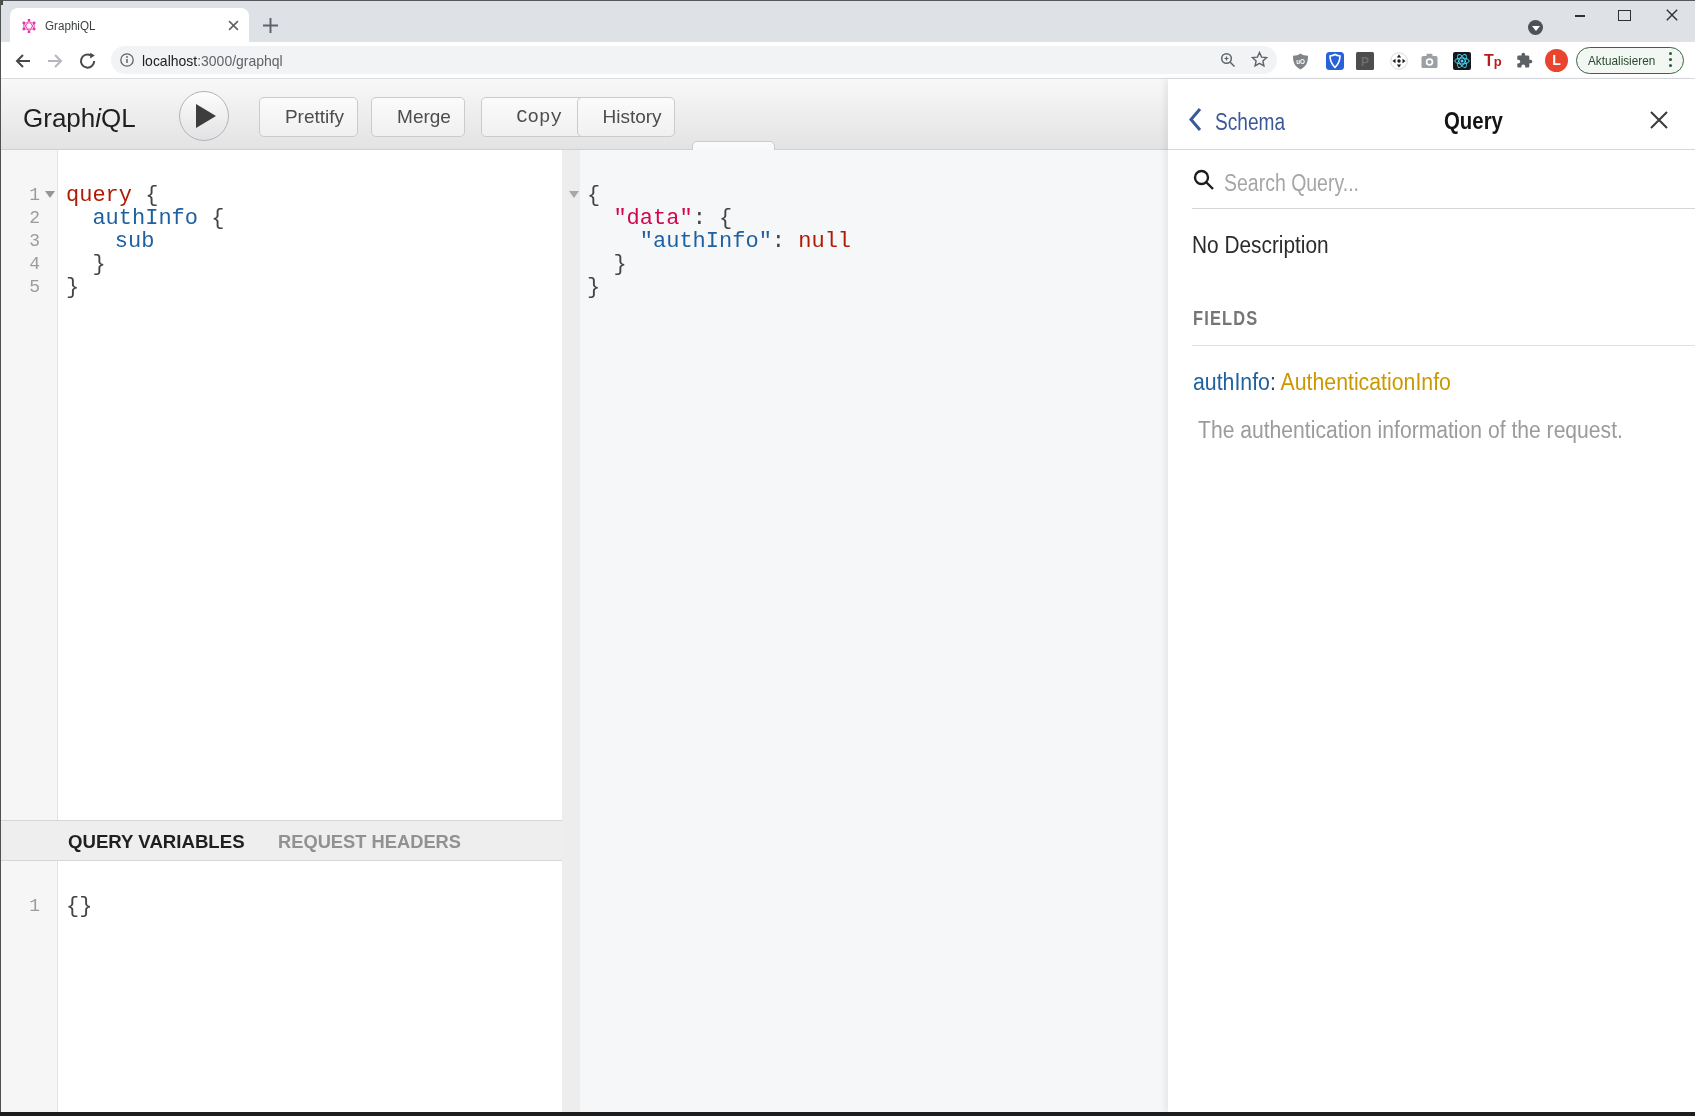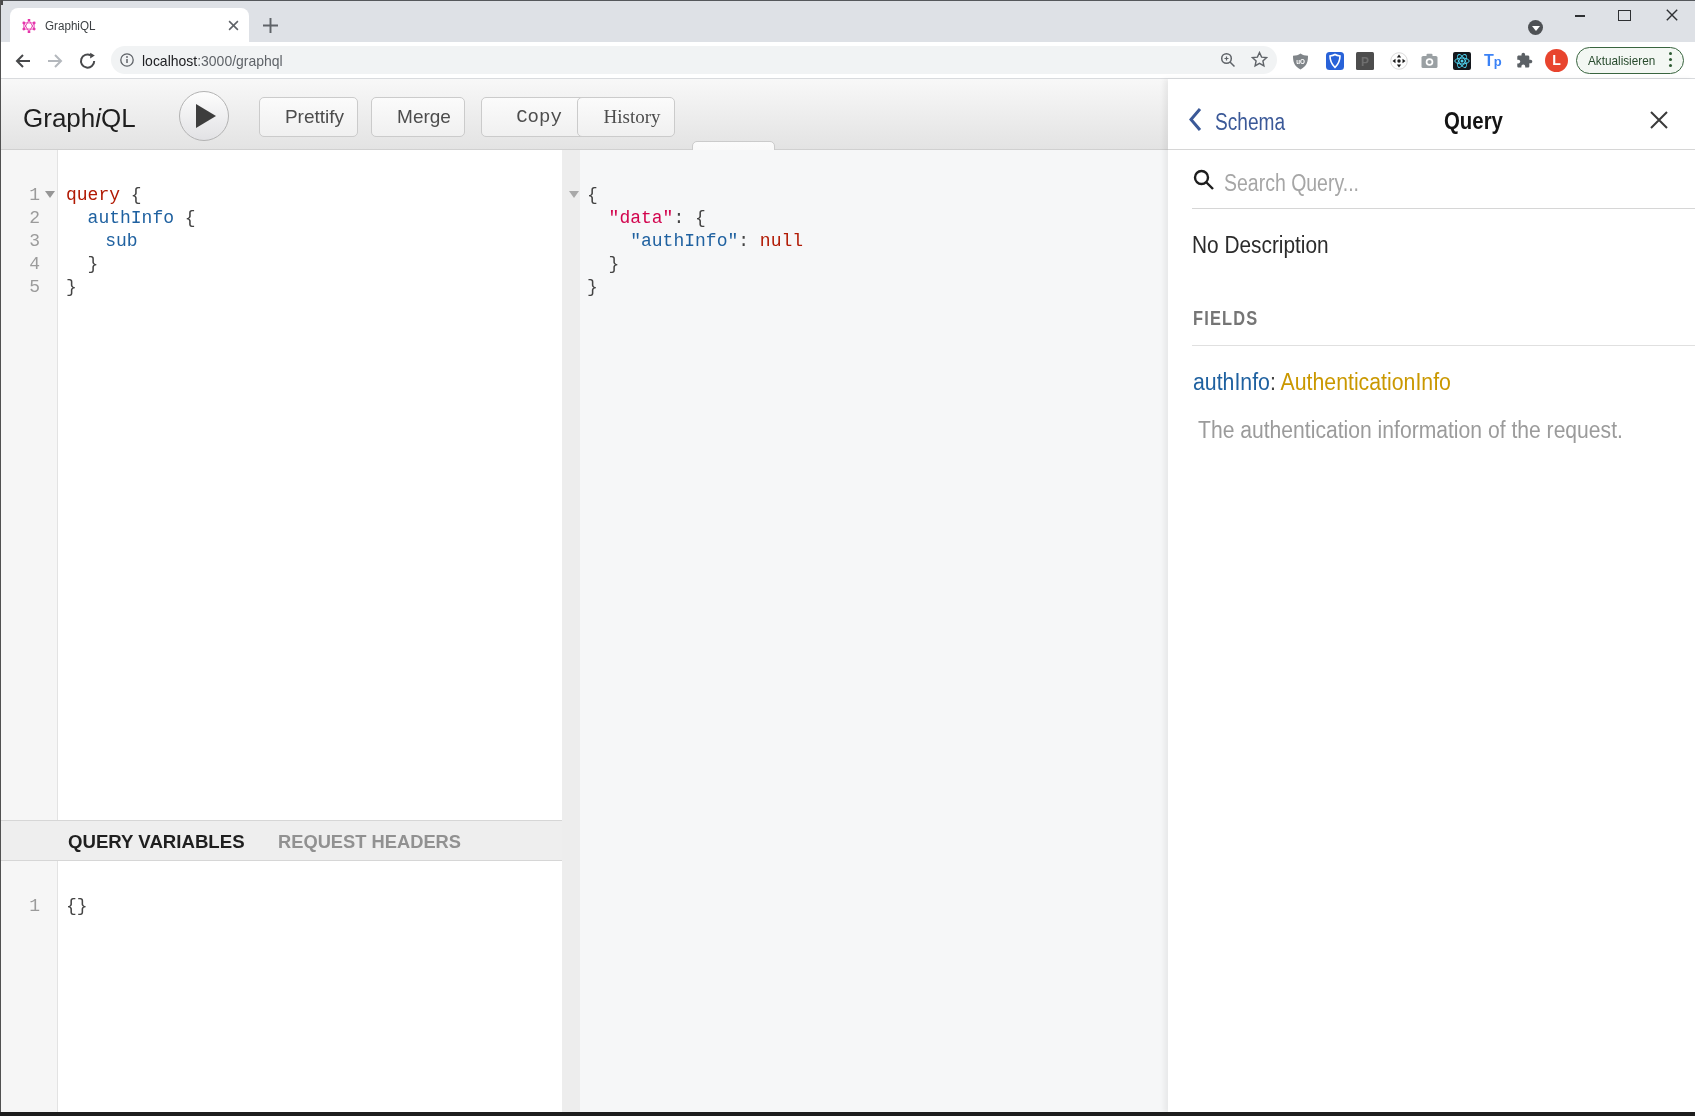--- a/index.html
+++ b/index.html
@@ -116,58 +116,58 @@
   <svg class="abs" style="left:1453px;top:52px" width="18" height="18" viewBox="0 0 18 18">
     <rect x="0" y="0" width="18" height="18" rx="2" fill="#15181d"></rect>
     <g stroke="#4fd3f0" stroke-width="1" fill="none">
       <ellipse cx="9" cy="9" rx="7.2" ry="3"></ellipse>
       <ellipse cx="9" cy="9" rx="7.2" ry="3" transform="rotate(60 9 9)"></ellipse>
       <ellipse cx="9" cy="9" rx="7.2" ry="3" transform="rotate(120 9 9)"></ellipse>
     </g>
     <circle cx="9" cy="9" r="1.5" fill="#4fd3f0"></circle>
   </svg>
 
-  <div class="abs" style="left:1484px;top:52px;font-size:16px;font-weight:bold;color:#3b82f6;">T<span style="font-size:13px;">p</span></div>
+  <div class="abs" style="left:1484px;top:52px;font-size:16px;font-weight:bold;color:#b91c1c;">T<span style="font-size:13px;">p</span></div>
 
   <svg class="abs" style="left:1516px;top:52px" width="17" height="17" viewBox="0 0 24 24">
     <path d="M20.5 11h-1.7V7c0-1.1-.9-2-2-2h-4V3.5 C12.8 2.1 11.7 1 10.3 1 8.9 1 7.8 2.1 7.8 3.5 V5h-4 C2.7 5 1.8 5.9 1.8 7 v3.8 h1.5 C4.8 10.8 6 12 6 13.5 6 15 4.8 16.2 3.3 16.2 H1.8 V20 c0 1.1.9 2 2 2 h3.8 v-1.5 c0-1.5 1.2-2.7 2.7-2.7 1.5 0 2.7 1.2 2.7 2.7 V22 h3.8 c1.1 0 2-.9 2-2 v-4 h1.7 c1.4 0 2.5-1.1 2.5-2.5 0-1.4-1.1-2.5-2.5-2.5z" fill="#5b6065"></path>
   </svg>
 
   <div class="abs" style="left:1545px;top:49px;width:23px;height:23px;border-radius:50%;background:#e8442e;color:#fff;font-size:14px;font-weight:bold;text-align:center;line-height:23px;">L</div>
 
   <div class="abs" style="left:1576px;top:47px;width:108px;height:27px;border-radius:14px;background:#f3f7f3;border:1.5px solid #39653f;"></div>
   <div class="abs" style="left:1587.5px;top:53.1px;font-size:13.5px;color:#274a2c;transform:scaleX(0.87);transform-origin:left;white-space:nowrap;">Aktualisieren</div>
   <div class="abs" style="left:1669px;top:52px;width:3px;height:3px;border-radius:50%;background:#2d5a33;box-shadow:0 6px 0 #2d5a33, 0 12px 0 #2d5a33;"></div>
 
   <div class="abs" id="topbar" style="left:0;top:79px;width:1168px;height:71px;background:linear-gradient(#f8f8f8,#e3e3e3);border-bottom:1px solid #d0d0d0;"></div>
   <div class="abs" style="left:23px;top:102.8px;font-size:26px;color:#1f1f1f;white-space:nowrap;">Graph<em>i</em>QL</div>
 
   <div class="abs" style="left:179px;top:91px;width:50px;height:50px;border-radius:50%;background:linear-gradient(#fdfdfd,#e2e2e5);border:1.5px solid #b3b3b3;"></div>
   <div class="abs" style="left:196px;top:104px;width:0;height:0;border-top:12px solid transparent;border-bottom:12px solid transparent;border-left:20px solid #3d3d3d;"></div>
 
   <div class="abs tbtn" style="left:259px;top:97px;width:99px;">Prettify</div>
   <div class="abs tbtn" style="left:371px;top:97px;width:94px;">Merge</div>
   <div class="abs tbtn" style="left:481px;top:97px;width:104px;font-family:Liberation Mono, monospace;">Copy</div>
-  <div class="abs tbtn" style="left:577px;top:97px;width:98px;font-family:Liberation Serif, serif;">History</div>
+  <div class="abs tbtn" style="left:577px;top:97px;width:98px;">History</div>
   <div class="abs tbtn" style="left:692px;top:97px;width:83px;margin-top:44px;">Share</div>
   <style>
     .tbtn { height:40px; background:linear-gradient(#fbfbfb,#f0f0f0); border:1px solid #cbcbcb;
       border-radius:5px; font-size:19px; color:#4d4d4d; text-align:center; line-height:38px;padding-left:12px; }
   </style>
 
   <div class="abs" style="left:0;top:150px;width:562px;height:670px;background:#fff;"></div>
   <div class="abs" style="left:0;top:150px;width:58px;height:670px;background:#f6f6f6;border-right:1px solid #e3e3e3;"></div>
   <div class="abs mono lnum" style="left:0;top:184px;">1</div>
   <div class="abs mono lnum" style="left:0;top:207px;">2</div>
   <div class="abs mono lnum" style="left:0;top:230px;">3</div>
   <div class="abs mono lnum" style="left:0;top:253px;">4</div>
   <div class="abs mono lnum" style="left:0;top:276px;">5</div>
   <style>
     .lnum { width:40px; text-align:right; font-size:18px; line-height:23px; color:#9b9b9b; }
-    .cl { font-size:18px; line-height:23px; white-space:pre; color:#444; }
+    .cl { font-size:22px; line-height:23px; white-space:pre; color:#444; }
   </style>
 
   <div class="abs" style="left:45px;top:191px;width:0;height:0;border-left:5px solid transparent;border-right:5px solid transparent;border-top:7px solid #969696;"></div>
   <div class="abs mono cl" style="left:66px;top:184px;"><span style="color:#B11A04">query</span> {</div>
   <div class="abs mono cl" style="left:66px;top:207px;">  <span style="color:#1F61A0">authInfo</span> {</div>
   <div class="abs mono cl" style="left:62px;top:230px;">    <span style="color:#1F61A0">sub</span></div>
   <div class="abs mono cl" style="left:66px;top:253px;">  }</div>
   <div class="abs mono cl" style="left:66px;top:276px;">}</div>
 
   <div class="abs" style="left:562px;top:150px;width:18px;height:966px;background:#ededed;"></div>

